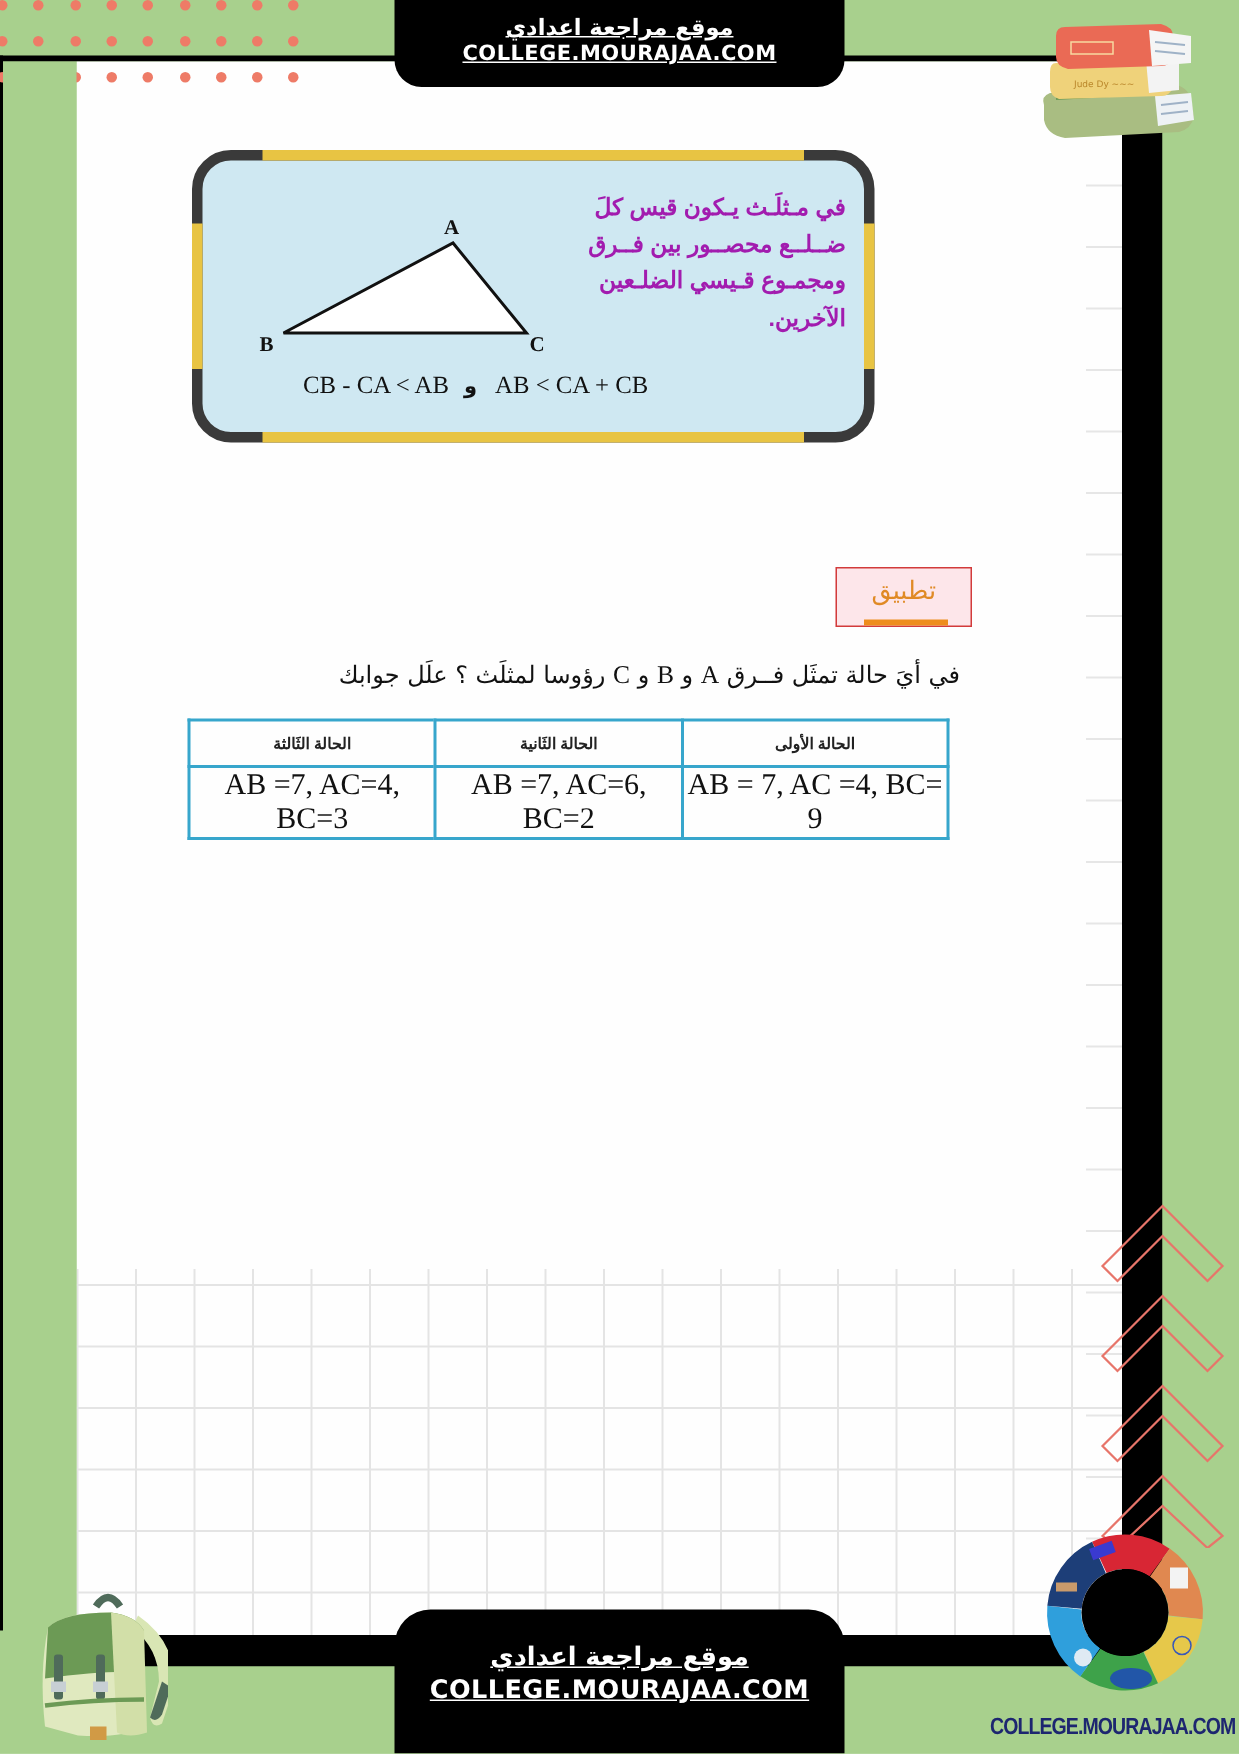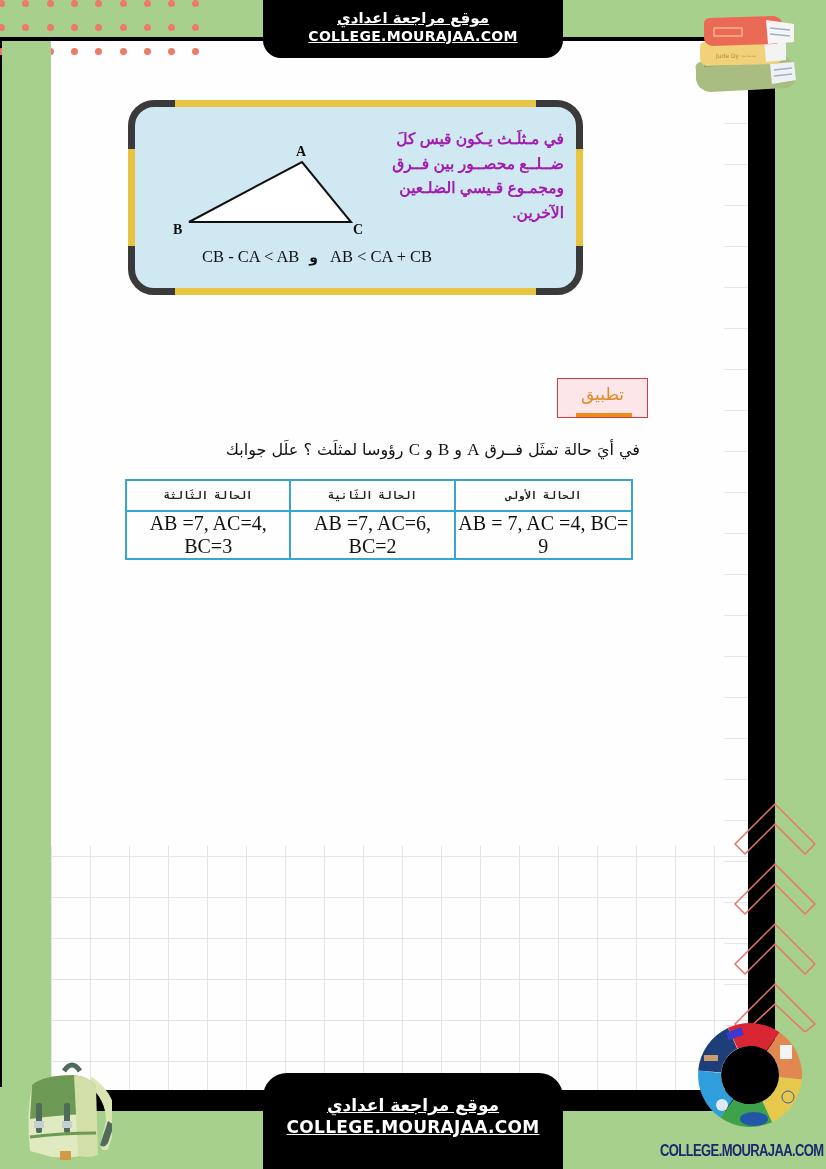--- a/index.html
+++ b/index.html
@@ -72,21 +72,21 @@
   .app-label span { display: inline-block; font-family: "DejaVu Sans", sans-serif; font-size: 17px; color: #e08a25; margin-top: 5px; direction: rtl; }
   .app-label .underline { position: absolute; left: 18px; width: 56px; top: 34px; height: 4px; background: #ee8d1c; }
 
   .question { position: absolute; left: 190px; top: 440px; width: 450px; direction: rtl; text-align: right;
     font-family: "DejaVu Sans", sans-serif; font-size: 16px; color: #111; white-space: nowrap; }
   .question .latin { font-family: "Liberation Serif", serif; font-size: 17px; }
 
   
   .cases { position: absolute; left: 125px; top: 479px; width: 508px; height: 80px; border-collapse: collapse; direction: rtl; }
   .cases td, .cases th { border: 2px solid #37a6cc; text-align: center; }
-  .cases th { height: 31px; font-family: Liberation Mono, monospace; font-size: 10.5px; font-weight: bold; color: #222; }
+  .cases th { height: 31px; font-family: Liberation Serif, serif; font-size: 10.5px; font-weight: bold; color: #222; }
   .cases td { height: 47px; font-family: "Liberation Serif", serif; font-size: 20px; color: #111; direction: ltr; }
 </style>
 </head>
 <body>
 
 <div class="frame-green"></div>
 
 <div class="dots">
   <span class="dot" style="left:-2px;top:0px"></span>
     <span class="dot" style="left:22px;top:0px"></span>

